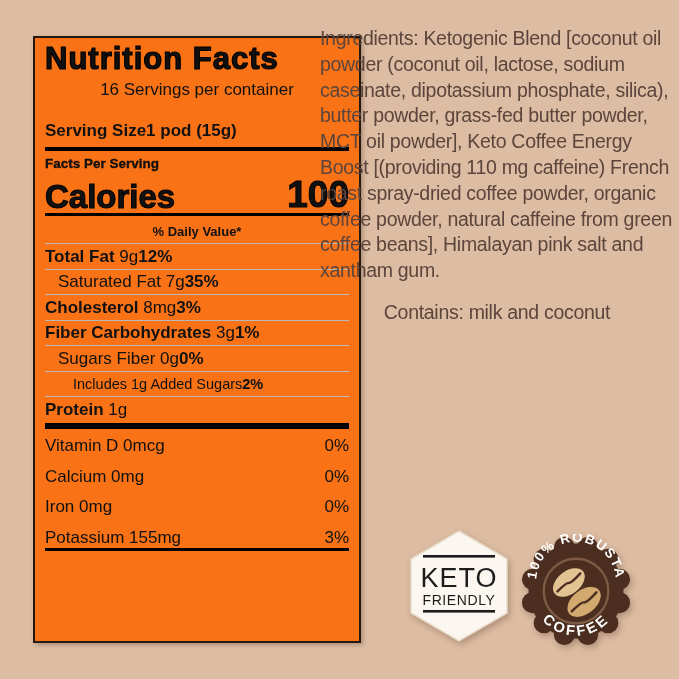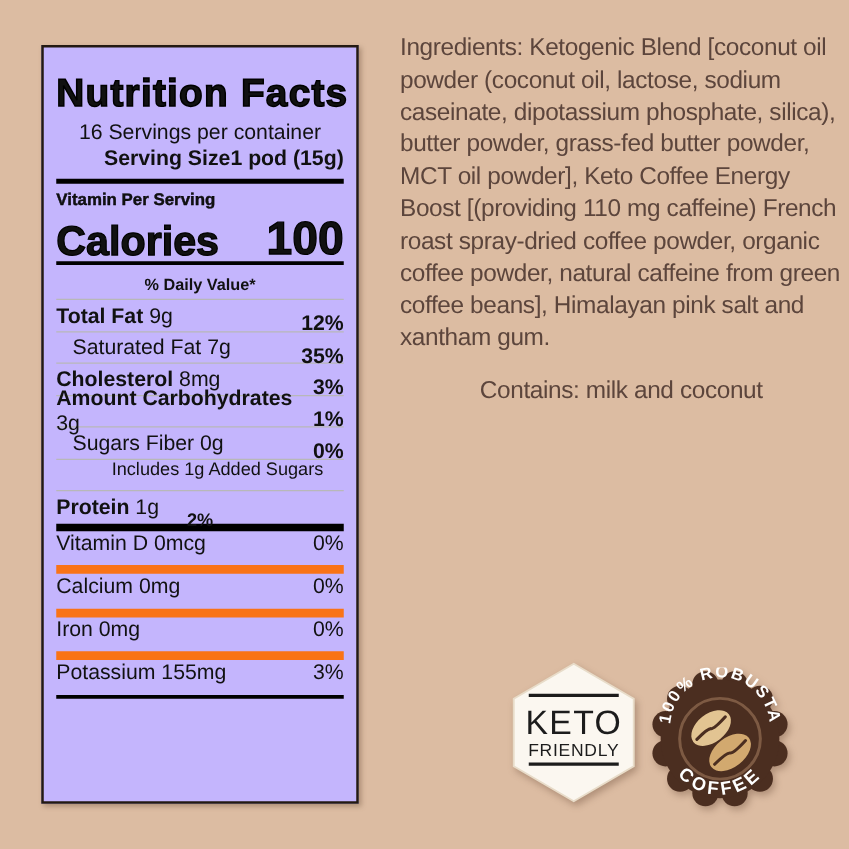--- a/index.html
+++ b/index.html
@@ -4,58 +4,58 @@
 <style>
   html,body{margin:0;padding:0;}
   body{
     width:679px;height:679px;position:relative;overflow:hidden;
     background:#dcbca2;
     font-family:"Liberation Sans", sans-serif;
   }
 
   
   .nfp{
-    position:absolute;left:33px;top:36px;width:254px;height:607px;
-    background:#c4b5fd;border:2.5px solid #241a12;box-sizing:border-box;
-    padding:21px 10px 8px 10px;color:#111;
+    position:absolute;left:33px;top:36px;width:328px;height:607px;
+    background:#f97316;border:2.5px solid #241a12;box-sizing:border-box;
+    padding:5px 10px 8px 10px;color:#111;
     filter:drop-shadow(2px 2px 2px rgba(90,60,40,0.35));
   }
   .nfp-title{
     font-size:31px;font-weight:700;letter-spacing:1px;line-height:1.06;
     -webkit-text-stroke:1.2px #000;white-space:nowrap;
   }
   .nfp-servings{font-size:17px;margin-top:3px;line-height:21px;text-align:center;}
-  .nfp-serving-row{display:flex;justify-content:flex-end;font-weight:700;font-size:17px;line-height:22px;}
+  .nfp-serving-row{display:flex;justify-content:flex-start;font-weight:700;font-size:17px;line-height:22px;margin-top:20px;}
   .bar{background:#000;}
   .bar-thick{height:4.5px;margin:5px 0;}
   .bar-heavy{height:6px;margin:1px 0 0 0;}
   .bar-med{height:3px;}
   .nfp-aps{font-size:13.5px;font-weight:700;-webkit-text-stroke:0.3px #000;line-height:15px;margin-top:2px;}
   .cal-row{display:flex;justify-content:space-between;align-items:flex-end;height:42px;}
   .cal-label{font-size:33px;font-weight:700;-webkit-text-stroke:1px #000;line-height:1;}
   .cal-value{font-size:37px;font-weight:700;-webkit-text-stroke:1px #000;line-height:1;}
   .dv-header{
     font-size:13px;font-weight:700;text-align:center;
     padding:4px 0 4px 0;border-bottom:1px solid #b8b8b8;margin-top:4px;
   }
   .nrow{
-    display:flex;justify-content:space-between;align-items:center;
-    font-size:17px;height:24.5px;border-bottom:1px solid #b8b8b8;gap:12px;
+    display:flex;align-items:center;
+    font-size:17px;height:24.5px;border-bottom:1px solid #b8b8b8;
   }
   .nrow.last{border-bottom:none;}
   .nrow .nname b{font-weight:700;}
-  .nrow.small{font-size:14.5px;flex-direction:column;}
+  .nrow.small{font-size:14.5px;}
   .ind1{padding-left:13px;}
   .ind2{padding-left:28px;}
-  .ndv{font-weight:700;margin-top:13px;}
+  .ndv{font-weight:700;}
   .vrow{
-    display:flex;justify-content:space-between;align-items:flex-start;
+    display:flex;justify-content:space-between;align-items:flex-end;
     font-size:17px;height:27.5px;
   }
-  .vrow + .vrow{border-top:7px solid #f97316;}
+  .vrow + .vrow{border-top:3px solid #f97316;}
   .vsec{border-top:none;}
   .footnote{
     font-size:12.3px;line-height:15.4px;margin-top:7px;
     text-align:justify;letter-spacing:0.1px;
   }
 
   
   .right-col{
     position:absolute;left:320px;top:26px;width:354px;
     color:#5c453c;font-size:19.5px;line-height:25.8px;letter-spacing:-0.3px;
@@ -72,42 +72,42 @@
 <body>
 
 <div class="nfp">
   <div class="nfp-title">Nutrition Facts</div>
   <div class="nfp-servings">16 Servings per container</div>
   <div class="nfp-serving-row">
     <span>Serving Size</span>
     <span>1 pod (15g)</span>
   </div>
   <div class="bar bar-thick"></div>
-  <div class="nfp-aps">Vitamin Per Serving</div>
+  <div class="nfp-aps">Facts Per Serving</div>
   <div class="cal-row">
     <span class="cal-label">Calories</span>
     <span class="cal-value">100</span>
   </div>
   <div class="bar bar-med"></div>
   <div class="dv-header">% Daily Value*</div>
 
   <div class="nrow">
     <span class="nname"><b>Total Fat</b><span> 9g</span></span>
     <span class="ndv">12%</span>
   </div>
   <div class="nrow">
     <span class="nname ind1"><b></b><span>Saturated Fat 7g</span></span>
     <span class="ndv">35%</span>
   </div>
   <div class="nrow">
     <span class="nname"><b>Cholesterol</b><span> 8mg</span></span>
     <span class="ndv">3%</span>
   </div>
   <div class="nrow">
-    <span class="nname"><b>Amount Carbohydrates</b><span> 3g</span></span>
+    <span class="nname"><b>Fiber Carbohydrates</b><span> 3g</span></span>
     <span class="ndv">1%</span>
   </div>
   <div class="nrow">
     <span class="nname ind1"><b></b><span>Sugars Fiber 0g</span></span>
     <span class="ndv">0%</span>
   </div>
   <div class="nrow small">
     <span class="nname ind2"><b></b><span>Includes 1g Added Sugars</span></span>
     <span class="ndv">2%</span>
   </div>

